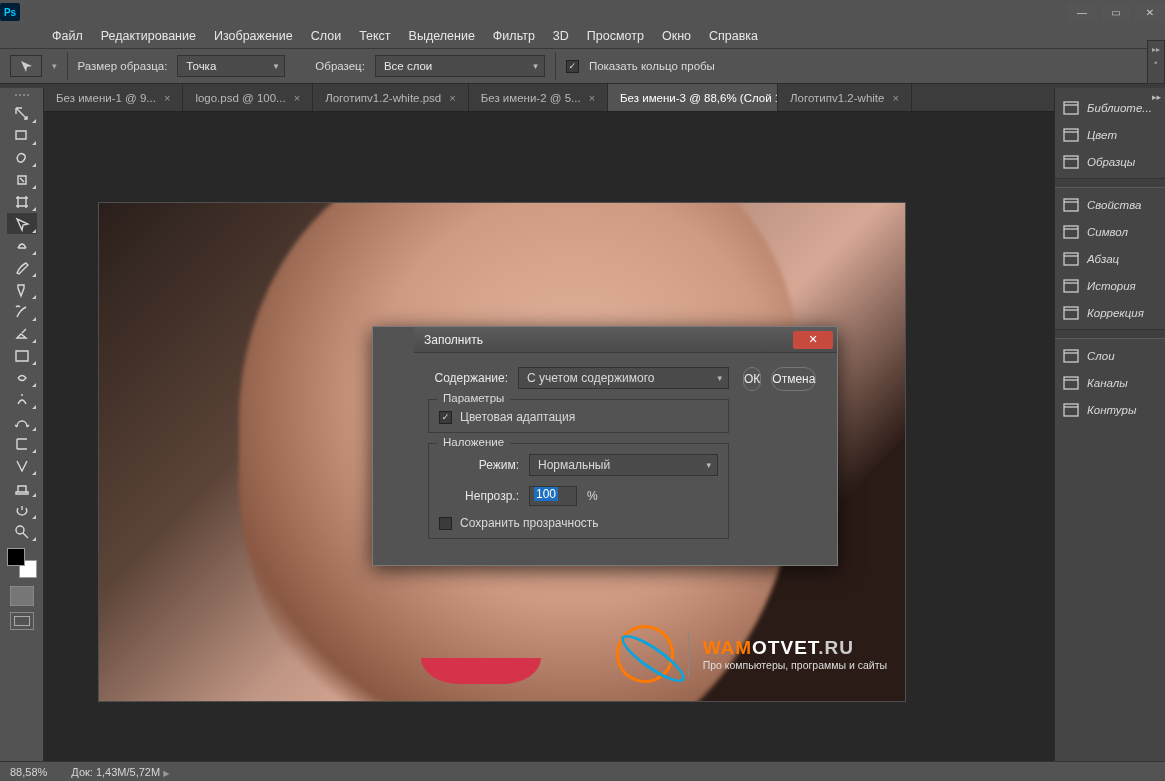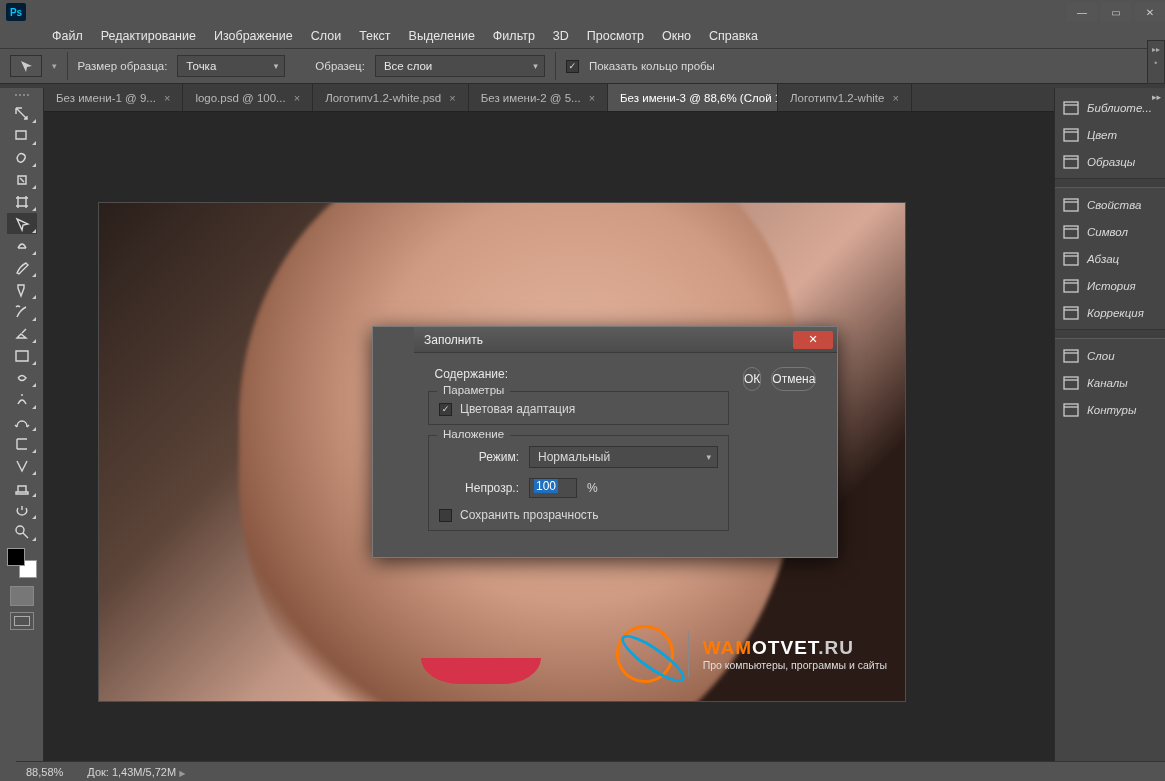--- a/index.html
+++ b/index.html
@@ -1,17 +1,17 @@
 <!DOCTYPE html>
 <html><head>
 <meta charset="utf-8">
 <style>
   * { box-sizing: border-box; margin: 0; padding: 0; font-family: "Segoe UI", Tahoma, sans-serif; }
   body { width: 1165px; height: 781px; background: #535353; color: #d9d9d9; font-size: 12px; overflow: hidden; position: relative; }
-  .titlebar { height: 24px; background: #535353; display: flex; align-items: center; padding-left: 6px; }
+  .titlebar { height: 24px; background: #535353; display: flex; align-items: center; padding-left: 0; }
   .ps-badge { width: 20px; height: 18px; background: #001e36; color: #00c8ff; font-weight: bold; font-size: 10px; display: flex; align-items: center; justify-content: center; border-radius: 2px; }
   .win-controls { margin-left: auto; display: flex; }
   .win-controls div { width: 30px; height: 19px; background: #555; margin-left: 4px; display: flex; align-items: center; justify-content: center; color: #ccc; font-size: 10px; cursor: pointer; }
   .menubar { height: 24px; display: flex; align-items: center; padding-left: 44px; gap: 2px; font-size: 12.5px; background: #535353;}
   .menubar span { padding: 2px 8px; cursor: pointer; color: #e6e6e6;}
   .optionsbar { height: 36px; background: #535353; border-top: 1px solid #383838; border-bottom: 1px solid #2b2b2b; display: flex; align-items: center; padding-left: 10px; gap: 10px; font-size: 11.5px;}
   .tool-thumb { width: 32px; height: 22px; border: 1px solid #303030; display: flex; align-items: center; justify-content: center;}
   .tool-thumb svg { width:16px; height:16px; }
   .opt-drop { background: #4b4b4b; border: 1px solid #333; height: 22px; display: flex; align-items: center; padding: 0 20px 0 8px; position: relative; color: #e6e6e6; }
   .opt-drop:after { content:"▾"; position:absolute; right:6px; font-size:9px; color:#bbb; }
@@ -65,21 +65,21 @@
   .pill-btn{ height:24px; border:1px solid #777; border-radius:14px; display:flex; align-items:center; justify-content:center; font-size:12px; cursor:pointer; color:#eee;}
   .row { display:flex; align-items:center; margin-bottom:10px; }
   .row label{ width:90px; text-align:right; padding-right:10px; color:#e6e6e6;}
   .drop { flex:1; height:22px; background:#4b4b4b; border:1px solid #333; display:flex; align-items:center; padding:0 20px 0 8px; position:relative;}
   .drop:after{content:"▾";position:absolute;right:6px;font-size:9px;color:#bbb;}
   .group { border:1px solid #3c3c3c; padding:10px 10px 4px 10px; margin-bottom:10px; position:relative;}
   .group-label { position:absolute; top:-8px; left:8px; background:#535353; padding:0 6px; font-size:11.5px; color:#ddd;}
   .num-input{ width:48px; height:20px; background:#4b4b4b; border:1px solid #333; color:#fff; text-align:left; padding:0 4px;}
   .num-input .sel{ background:#1e6fbf; padding:0 2px;}
   
-  .statusbar{ position:absolute; left:16px; right:0; bottom:0; height:20px; background:#535353; border-top:1px solid #333; display:flex; align-items:center; font-size:11px; padding-left:54px; gap:24px; color:#d6d6d6;}
+  .statusbar{ position:absolute; left:0; right:0; bottom:0; height:20px; background:#535353; border-top:1px solid #333; display:flex; align-items:center; font-size:11px; padding-left:54px; gap:24px; color:#d6d6d6;}
   .status-zoom{ margin-left:-44px;}
   .chevrons { position:absolute; right:4px; top:92px; color:#bbb; font-size:9px; cursor:pointer;}
 </style>
 </head>
 <body>
 
 <div class="titlebar">
   <div class="ps-badge">Ps</div>
   <div class="win-controls">
     <div>—</div>
@@ -392,20 +392,23 @@
 
 <div class="dialog">
   <div class="dlg-title">
     <span>Заполнить</span>
     <div class="dlg-close">✕</div>
   </div>
   <div class="dlg-body">
     <div class="dlg-left">
       <div class="row">
         <label>Содержание:</label>
+        <div class="drop">
+            <span>С учетом содержимого</span>
+          </div>
       </div>
       <div class="group">
         <span class="group-label">Параметры</span>
         <div class="row" style="margin-bottom:4px">
           <span class="chk">✓</span>
           <span style="margin-left:8px">Цветовая адаптация</span>
         </div>
       </div>
       <div class="group">
         <span class="group-label">Наложение</span>

